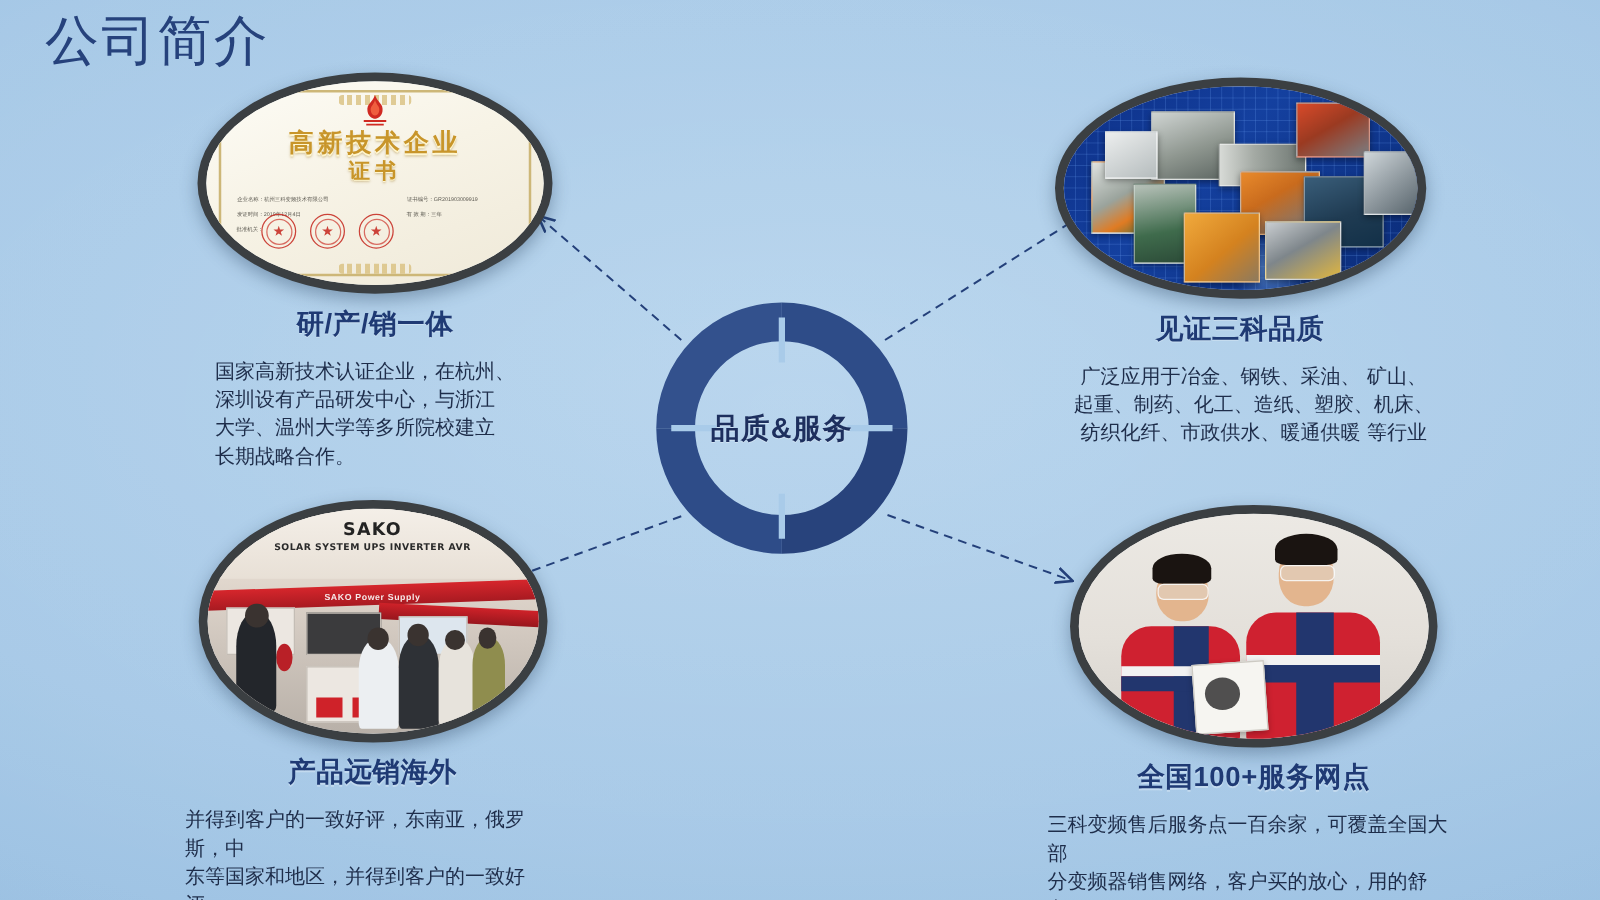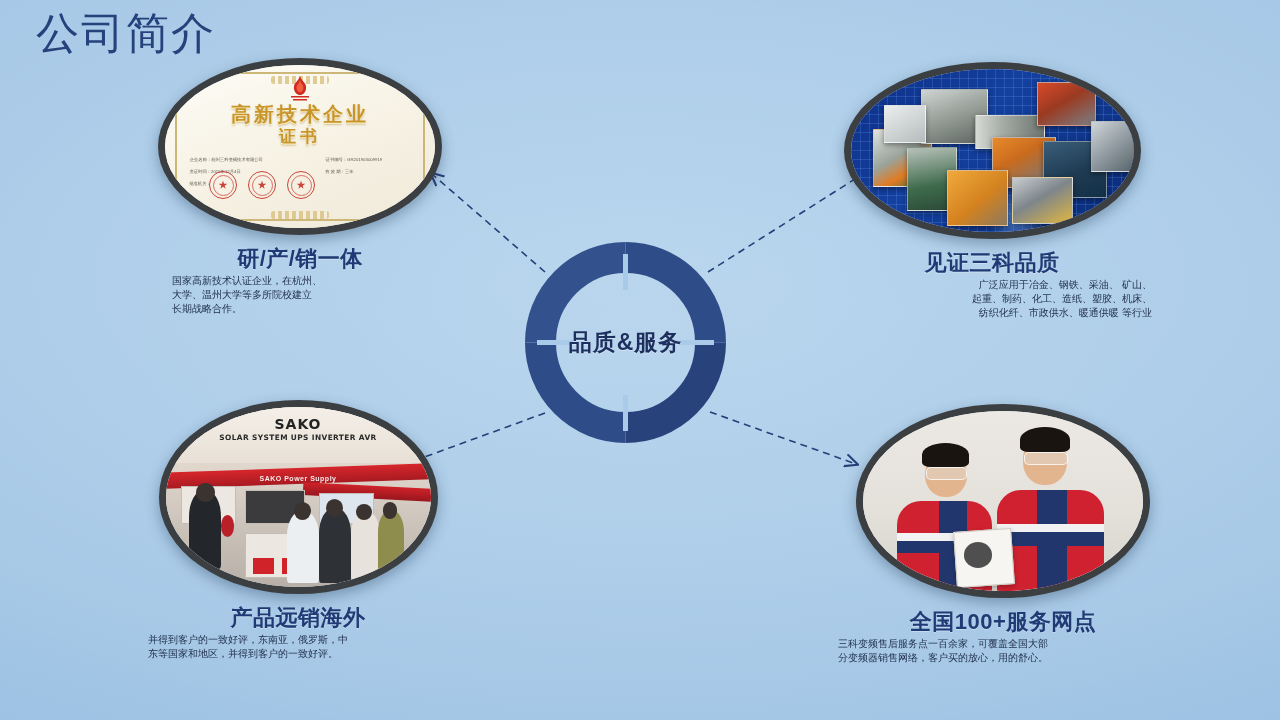--- a/index.html
+++ b/index.html
@@ -50,29 +50,29 @@
     box-shadow:0 5px 14px rgba(35,60,90,.38), inset 0 0 0 1px rgba(255,255,255,.15);
     background:#dfe4e8;
   }
   .node .oval .pic{position:absolute;inset:0;overflow:hidden;}
   .node .heading{
     text-align:center;font-size:22px;font-weight:700;color:#1f3a74;
     margin-top:9px;letter-spacing:.5px;
     text-shadow:0 1px 0 rgba(255,255,255,.3);
   }
   .node .body{
-    font-size:10px;line-height:1.42;color:#1e2d4a;margin-top:0;
+    font-size:16px;line-height:1.42;color:#1e2d4a;margin-top:12px;
     font-family:"DejaVu Sans","Liberation Sans",sans-serif;
   }
   .node.tl{left:150px;top:58px;width:300px;}
   .node.tl .oval{width:270px;height:163px;margin:0 auto;}
   .node.tl .body{text-align:left;padding-left:22px;}
   .node.tr{left:832px;top:62px;width:320px;}
   .node.tr .oval{width:283px;height:163px;margin:0 auto;}
-  .node.tr .body{text-align:right;padding-left:22px;}
+  .node.tr .body{text-align:center;padding-left:22px;}
   .node.bl{left:148px;top:400px;width:300px;}
   .node.bl .oval{width:265px;height:180px;margin:0 auto;}
   .node.bl .body{text-align:left;padding-left:-2px;}
   .node.br{left:838px;top:404px;width:330px;}
   .node.br .oval{width:280px;height:180px;margin:0 auto;}
   .node.br .body{text-align:left;}
 
   
   .cert{position:absolute;inset:0;background:linear-gradient(160deg,#fdfcf6 0%,#f7f3e6 45%,#efe9d8 100%);}
   .cert .frame{position:absolute;inset:7px 10px;border:2px solid #cdb778;border-radius:4px;}
@@ -217,20 +217,21 @@
             <div class="seal"></div>
             <div class="seal"></div>
             <div class="seal"></div>
           </div>
         </div>
       </div>
     </div>
     <div class="heading">研/产/销一体</div>
     <div class="body">
       <div>国家高新技术认证企业，在杭州、</div>
+      <div>深圳设有产品研发中心，与浙江</div>
       <div>大学、温州大学等多所院校建立</div>
       <div>长期战略合作。</div>
     </div>
   </div>
 
   <div class="node tr">
     <div class="oval">
       <div class="pic">
         <div class="collage">
           <div class="grid"></div>

